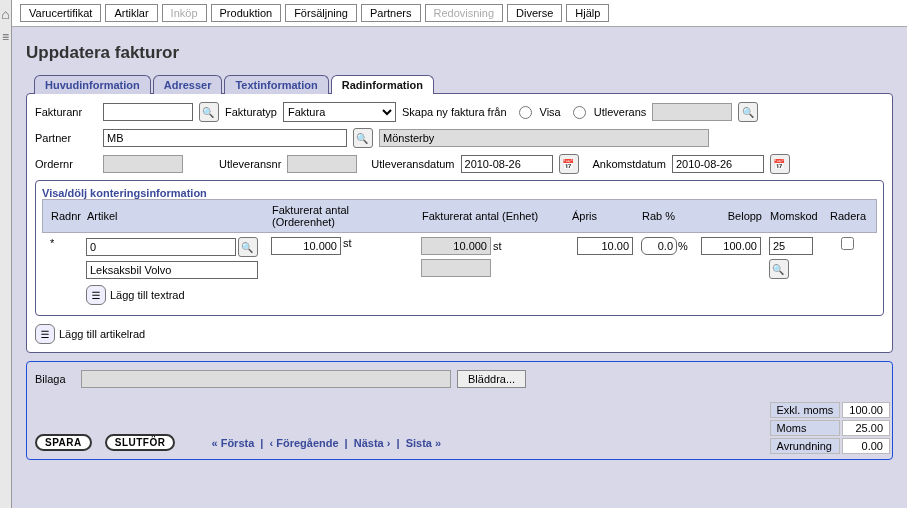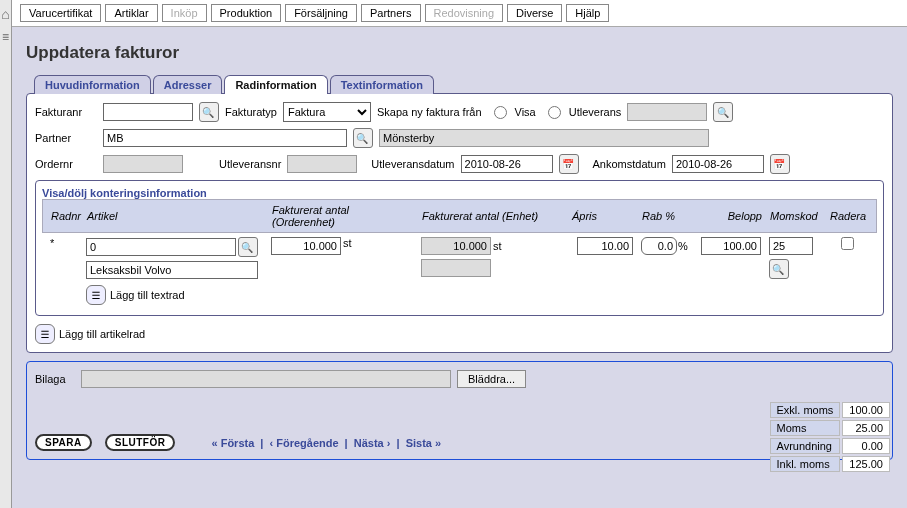--- a/index.html
+++ b/index.html
@@ -141,21 +141,21 @@
       font-weight: bold;
       cursor: pointer;
     }
     .grid-header {
       background: #d0d6ec;
       border: 1px solid #aab;
       display: flex;
       align-items: center;
       padding: 4px;
     }
-    .grid-header > div { padding: 0 4px; font-style: italic; }
+    .grid-header > div { padding: 0 4px; }
     .grid-row {
       display: flex;
       align-items: flex-start;
       padding: 4px;
     }
     .grid-row > div { padding: 0 4px; }
     .col-radnr { width: 36px; }
     .col-art { width: 185px; }
     .col-order { width: 150px; }
     .col-enhet { width: 150px; }
@@ -222,32 +222,32 @@
       <button>Diverse</button>
       <button>Hjälp</button>
     </div>
 
     <div class="content">
       <h1 class="page-title">Uppdatera fakturor</h1>
 
       <div class="tabs">
         <div class="tab">Huvudinformation</div>
         <div class="tab">Adresser</div>
+        <div class="tab">Textinformation</div>
         <div class="tab active">Radinformation</div>
-        <div class="tab">Textinformation</div>
       </div>
 
       <div class="panel">
 
         <div class="form-row">
           <label>Fakturanr</label>
           <input type="text" style="width: 90px;" value="">
           <button class="search-btn">🔍</button>
           <label style="min-width:auto">Fakturatyp</label>
-          <select style="width:88px">
+          <select style="width:113px">
             <option>Faktura</option>
           </select>
           <label style="min-width:auto">Skapa ny faktura från</label>
           <input type="radio" name="skapa" style="">
           <span>Visa</span>
           <input type="radio" name="skapa" style="">
           <span>Utleverans</span>
           <input type="text" class="grey-input" style="width: 80px;">
           <button class="search-btn">🔍</button>
         </div>
@@ -361,23 +361,19 @@
                   <td>100.00</td>
                 </tr>
             <tr>
                   <td>Moms</td>
                   <td>25.00</td>
                 </tr>
             <tr>
                   <td>Avrundning</td>
                   <td>0.00</td>
                 </tr>
-            <tr>
-                  <td>Inkl. moms</td>
-                  <td>125.00</td>
-                </tr>
           </tbody>
             </table>
         </div>
       </div>
     </div>
   </div>
 </div>
 
 </body></html>

